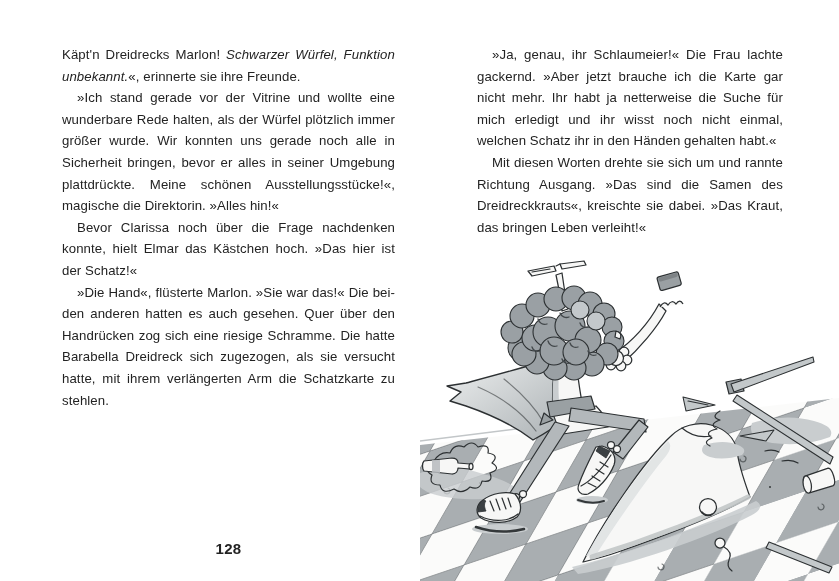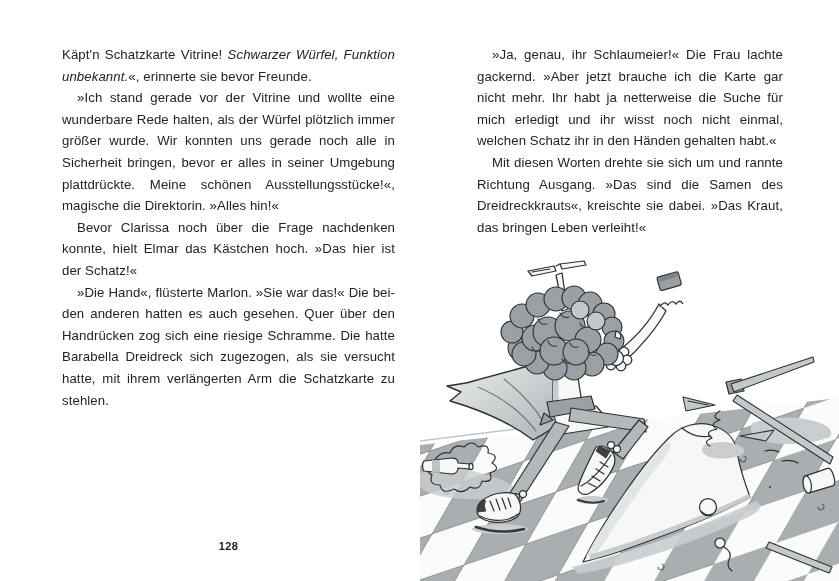--- a/index.html
+++ b/index.html
@@ -16,21 +16,21 @@
     font-size:13.2px;line-height:21.6px;letter-spacing:.1px;
     hyphens:manual;-webkit-hyphens:manual;
   }
   .col-left{left:62px;width:333px;}
   .col-right{left:477px;width:306px;}
   .text-col p{margin:0;}
   .text-col p.ind{text-indent:15px;}
   .italic{font-style:italic;}
   .pagenum{
     position:absolute;top:540px;left:62px;width:333px;text-align:center;
-    font-size:11px;font-weight:700;color:var(--text);letter-spacing:.3px;
+    font-size:15px;font-weight:700;color:var(--text);letter-spacing:.3px;
   }
   .ill{position:absolute;left:420px;top:255px;}
   .ill .ink{fill:none;stroke:var(--ink);stroke-width:1.2;stroke-linecap:round;stroke-linejoin:round}
   .ill .wf{fill:#f7f7f6;stroke:var(--ink);stroke-width:1.25;stroke-linejoin:round}
   .ill .gf{fill:#9aa0a3;stroke:var(--ink);stroke-width:1.2;stroke-linejoin:round}
   .ill .rod{fill:#c3c8ca;stroke:var(--ink);stroke-width:1.1;stroke-linejoin:round}
   .ill .leg{fill:#b3b8bb;stroke:var(--ink);stroke-width:1.2;stroke-linejoin:round}
   .ill .hair{fill:var(--hair);stroke:var(--ink);stroke-width:1.1}
   .ill .hairlight{fill:#c3c8cb;stroke:var(--ink);stroke-width:1.1}
   .ill .curl{fill:none;stroke:#43484b;stroke-width:1.3;stroke-linecap:round}
@@ -46,21 +46,21 @@
   .ill .darkbit{fill:#3b4043;stroke:var(--ink);stroke-width:.8}
   .ill .stripe{fill:#b6babd;opacity:.85;stroke:none}
   .ill .boxtop{fill:#7e8386;stroke:none}
 </style>
 </head>
 <body>
 
 <div class="spread">
 
   <div class="text-col col-left">
-    <p><span>Käpt'n Schatzkarte Vitrine! </span><span class="italic">Schwarzer Würfel, Funktion unbekannt.</span><span>«, erinnerte sie bevor Freunde.</span></p>
+    <p><span>Käpt'n Dreidrecks Marlon! </span><span class="italic">Schwarzer Würfel, Funktion unbekannt.</span><span>«, erinnerte sie ihre Freunde.</span></p>
     <p class="ind">»Ich stand gerade vor der Vitrine und wollte eine wunderbare Rede halten, als der Würfel plötzlich immer größer wurde. Wir konnten uns gerade noch alle in Sicherheit bringen, bevor er alles in seiner Umge­bung plattdrückte. Meine schönen Ausstellungs­stücke!«, magische die Direktorin. »Alles hin!«</p>
     <p class="ind">Bevor Clarissa noch über die Frage nachdenken konnte, hielt Elmar das Kästchen hoch. »Das hier ist der Schatz!«</p>
     <p class="ind">»Die Hand«, flüsterte Marlon. »Sie war das!« Die bei­den anderen hatten es auch gesehen. Quer über den Handrücken zog sich eine riesige Schramme. Die hatte Barabella Dreidreck sich zugezogen, als sie versucht hatte, mit ihrem verlängerten Arm die Schatzkarte zu stehlen.</p>
   </div>
 
   <div class="pagenum">128</div>
 
   <div class="text-col col-right">
     <p class="ind">»Ja, genau, ihr Schlaumeier!« Die Frau lachte ga­ckernd. »Aber jetzt brauche ich die Karte gar nicht mehr. Ihr habt ja netterweise die Suche für mich erle­digt und ihr wisst noch nicht einmal, welchen Schatz ihr in den Händen gehalten habt.«</p>
     <p class="ind">Mit diesen Worten drehte sie sich um und rannte Richtung Ausgang. »Das sind die Samen des Dreidreck­krauts«, kreischte sie dabei. »Das Kraut, das bringen Leben verleiht!«</p>

